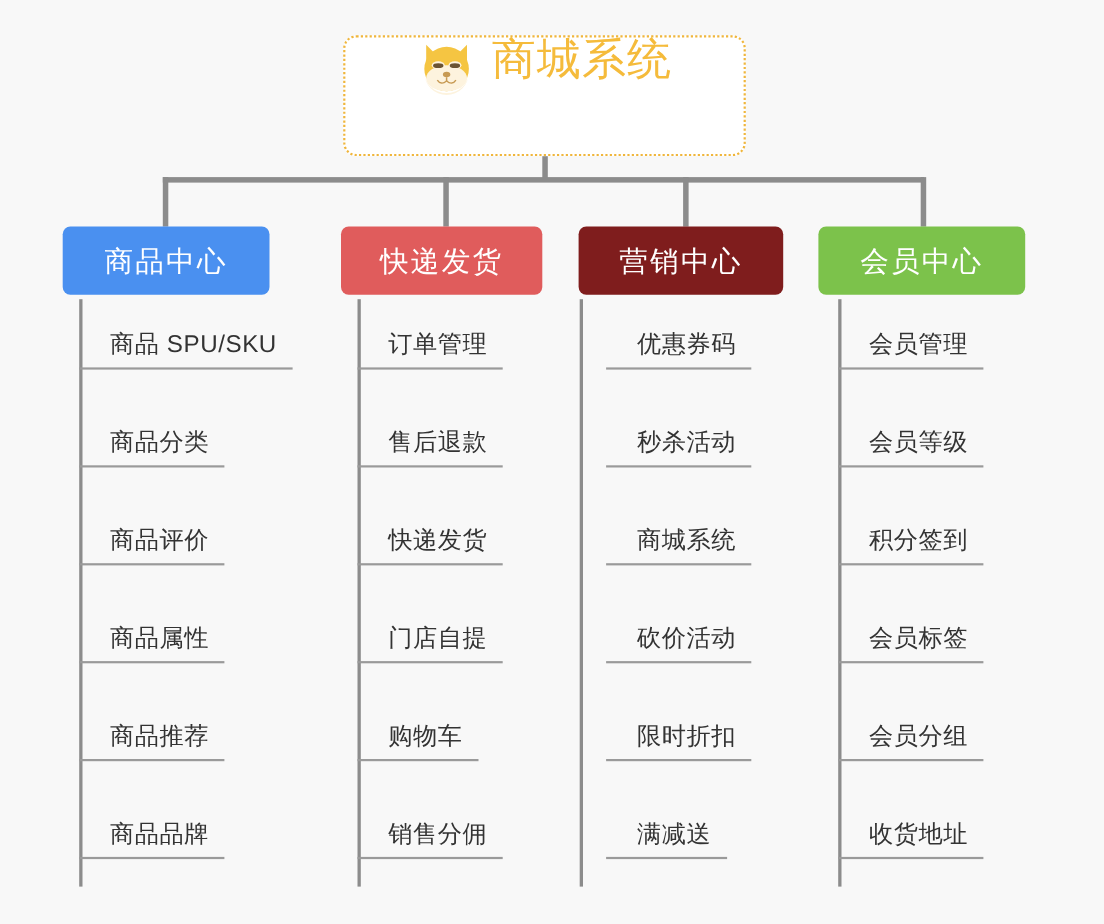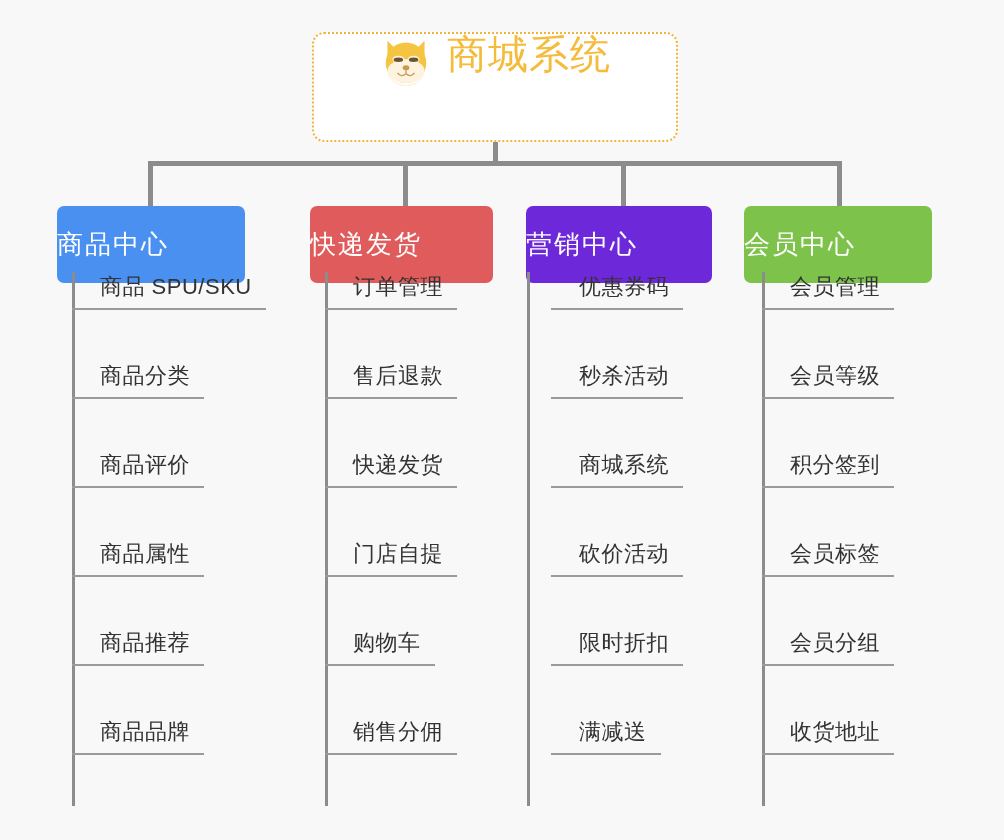--- a/index.html
+++ b/index.html
@@ -68,25 +68,25 @@
   .conn-drop {           
     top: 161px;
     width: 5px;
     height: 45px;
   }
 
   
   .cat-box {
     position: absolute;
     top: 206px;
-    height: 77px;
+    height: 62px;
     border-radius: 7px;
     display: flex;
     align-items: center;
-    justify-content: flex-start;
+    justify-content: center;
     color: #ffffff;
     font-size: 26px;
     letter-spacing: 2px;
   }
 
   
   .col {
     position: absolute;
     top: 272px;
   }
@@ -94,21 +94,21 @@
     position: absolute;
     left: 0;
     top: 0;
     width: 3px;
     background: #8c8c8c;
   }
   .item {
     position: relative;
     height: 89px;
     display: flex;
-    align-items: flex-start;
+    align-items: center;
   }
   .item-inner {
     position: relative;
     display: inline-block;
     padding: 0 14px 6px 28px;
     border-bottom: 2px solid #9a9a9a;
   }
   .item-label {
     font-size: 22px;
     line-height: 30px;
@@ -193,21 +193,21 @@
         <div class="item">
           <div class="item-inner"><span class="item-label">门店自提</span></div>
         </div>
         <div class="item">
           <div class="item-inner"><span class="item-label">购物车</span></div>
         </div>
         <div class="item">
           <div class="item-inner"><span class="item-label">销售分佣</span></div>
         </div>
       </div>
-      <div class="cat-box" style="left: 526px; width: 186px; background: #6d28d9;">
+      <div class="cat-box" style="left: 526px; width: 186px; background: #7f1d1d;">
         <span>营销中心</span>
       </div>
       <div class="col" style="left: 527px; padding-left: 24px;">
         <div class="col-spine" style="height: 534px;"></div>
         <div class="item">
           <div class="item-inner"><span class="item-label">优惠券码</span></div>
         </div>
         <div class="item">
           <div class="item-inner"><span class="item-label">秒杀活动</span></div>
         </div>

